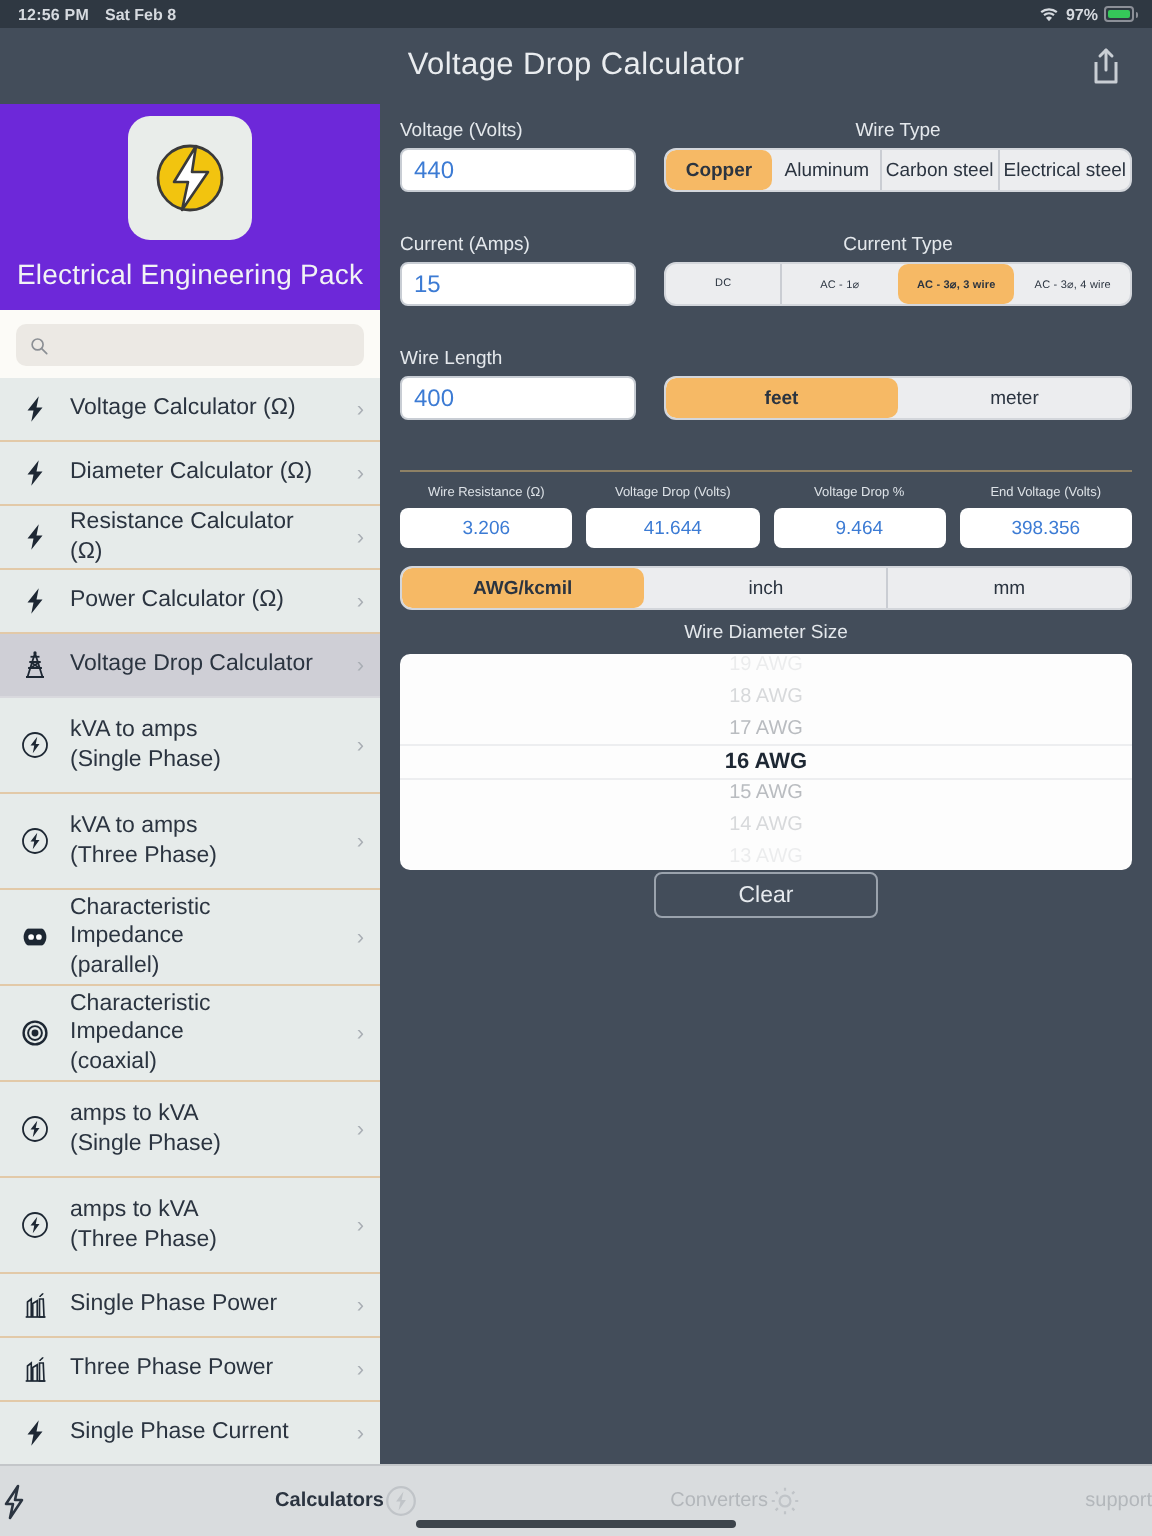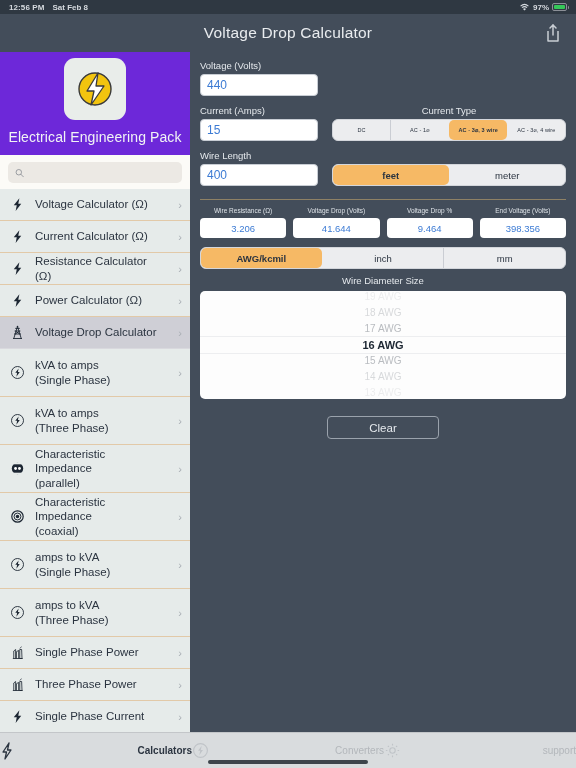--- a/index.html
+++ b/index.html
@@ -79,21 +79,21 @@
   }
   .navrow.two { height: 48px; }
   .navrow.active { background: #CFCFD6; border-bottom-color: #D9D9DE; }
   .navrow .nicon { width: 17px; flex: 0 0 17px; display: flex; justify-content: center; align-items: center; }
   .navrow .nlabel { font-size: 11.5px; color: #2B3440; line-height: 1.25; flex: 1; }
   .navrow .chev { color: #A9AEB4; font-size: 11px; margin-left: auto; padding-left: 4px; }
 
   
   .main { flex: 1; background: #434D5A; padding: 8px 10px 0; display: flex; flex-direction: column; min-width: 0; }
   .fieldlabel { color: #E4E8EC; font-size: 9.5px; margin-bottom: 3px; }
-  .row2 { display: flex; gap: 14px; align-items: flex-end; margin-bottom: 9px; }
+  .row2 { display: flex; gap: 14px; align-items: flex-end; margin-bottom: 21px; }
   .col-left { width: 118px; flex: 0 0 118px; }
   .col-right { flex: 1; min-width: 0; }
   .col-right .fieldlabel { text-align: center; }
   .txtinput {
     width: 100%; height: 22px; background: #fff; border: 1px solid #C8CDD4; border-radius: 4px;
     color: #3C7BD4; font-size: 12px; padding: 0 6px;
     font-family: "Liberation Sans", sans-serif; outline: none;
   }
 
   .seg {
@@ -139,21 +139,21 @@
   .pitem { height: 16px; line-height: 16px; font-size: 10px; color: #B9BCC0; text-align: center; width: 100%; }
   .pitem.f2 { opacity: 0.25; }
   .pitem.f1 { opacity: 0.55; }
   .pitem.sel { color: #1D2733; font-weight: bold; font-size: 11px; }
   .pickerband {
     position: absolute; left: 0; right: 0; top: 50%; transform: translateY(-50%);
     height: 18px; border-top: 1px solid #EDEEF0; border-bottom: 1px solid #EDEEF0;
     pointer-events: none;
   }
 
-  .clearwrap { display: flex; justify-content: center; margin-top: 17px; }
+  .clearwrap { display: flex; justify-content: center; margin-top: 1px; }
   .clearbtn {
     width: 112px; height: 23px; border: 1px solid #9AA2AC; border-radius: 4px;
     background: transparent; color: #E6EAEE; font-size: 11.5px; cursor: pointer;
     font-family: "Liberation Sans", sans-serif;
   }
 
   
   .tabbar {
     height: 36px; flex: 0 0 36px; background: #D9DCDE;
     display: flex; align-items: center; position: relative;
@@ -231,21 +231,21 @@
             </span>
             <span class="nlabel">Voltage Calculator (Ω)</span>
             <span class="chev">›</span>
           </div>
           <div class="navrow">
             <span class="nicon">
               <svg width="15" height="15" viewBox="0 0 20 20">
                 <path d="M12.5 1.5 L5 11 L9 11 L7.5 18.5 L15 9 L11 9 Z" fill="#1D2733"></path>
               </svg>
             </span>
-            <span class="nlabel">Current Calculator (Ω)</span>
+            <span class="nlabel">Diameter Calculator (Ω)</span>
             <span class="chev">›</span>
           </div>
           <div class="navrow">
             <span class="nicon">
               <svg width="15" height="15" viewBox="0 0 20 20">
                 <path d="M12.5 1.5 L5 11 L9 11 L7.5 18.5 L15 9 L11 9 Z" fill="#1D2733"></path>
               </svg>
             </span>
             <span class="nlabel">Resistance Calculator (Ω)</span>
             <span class="chev">›</span>
@@ -379,20 +379,29 @@
           </div>
         </div>
     </div>
 
     <div class="main">
 
       <div class="row2">
         <div class="col-left">
           <div class="fieldlabel">Voltage (Volts)</div>
           <input class="txtinput" type="text" value="440" style="">
+        </div>
+        <div class="col-right">
+          <div class="fieldlabel">Wire Type</div>
+          <div class="seg" id="seg-wiretype">
+              <div class="sel">Copper</div>
+              <div>Aluminum</div>
+              <div>Carbon steel</div>
+              <div>Electrical steel</div>
+            </div>
         </div>
       </div>
 
       <div class="row2">
         <div class="col-left">
           <div class="fieldlabel">Current (Amps)</div>
           <input class="txtinput" type="text" value="15" style="">
         </div>
         <div class="col-right">
           <div class="fieldlabel">Current Type</div>

